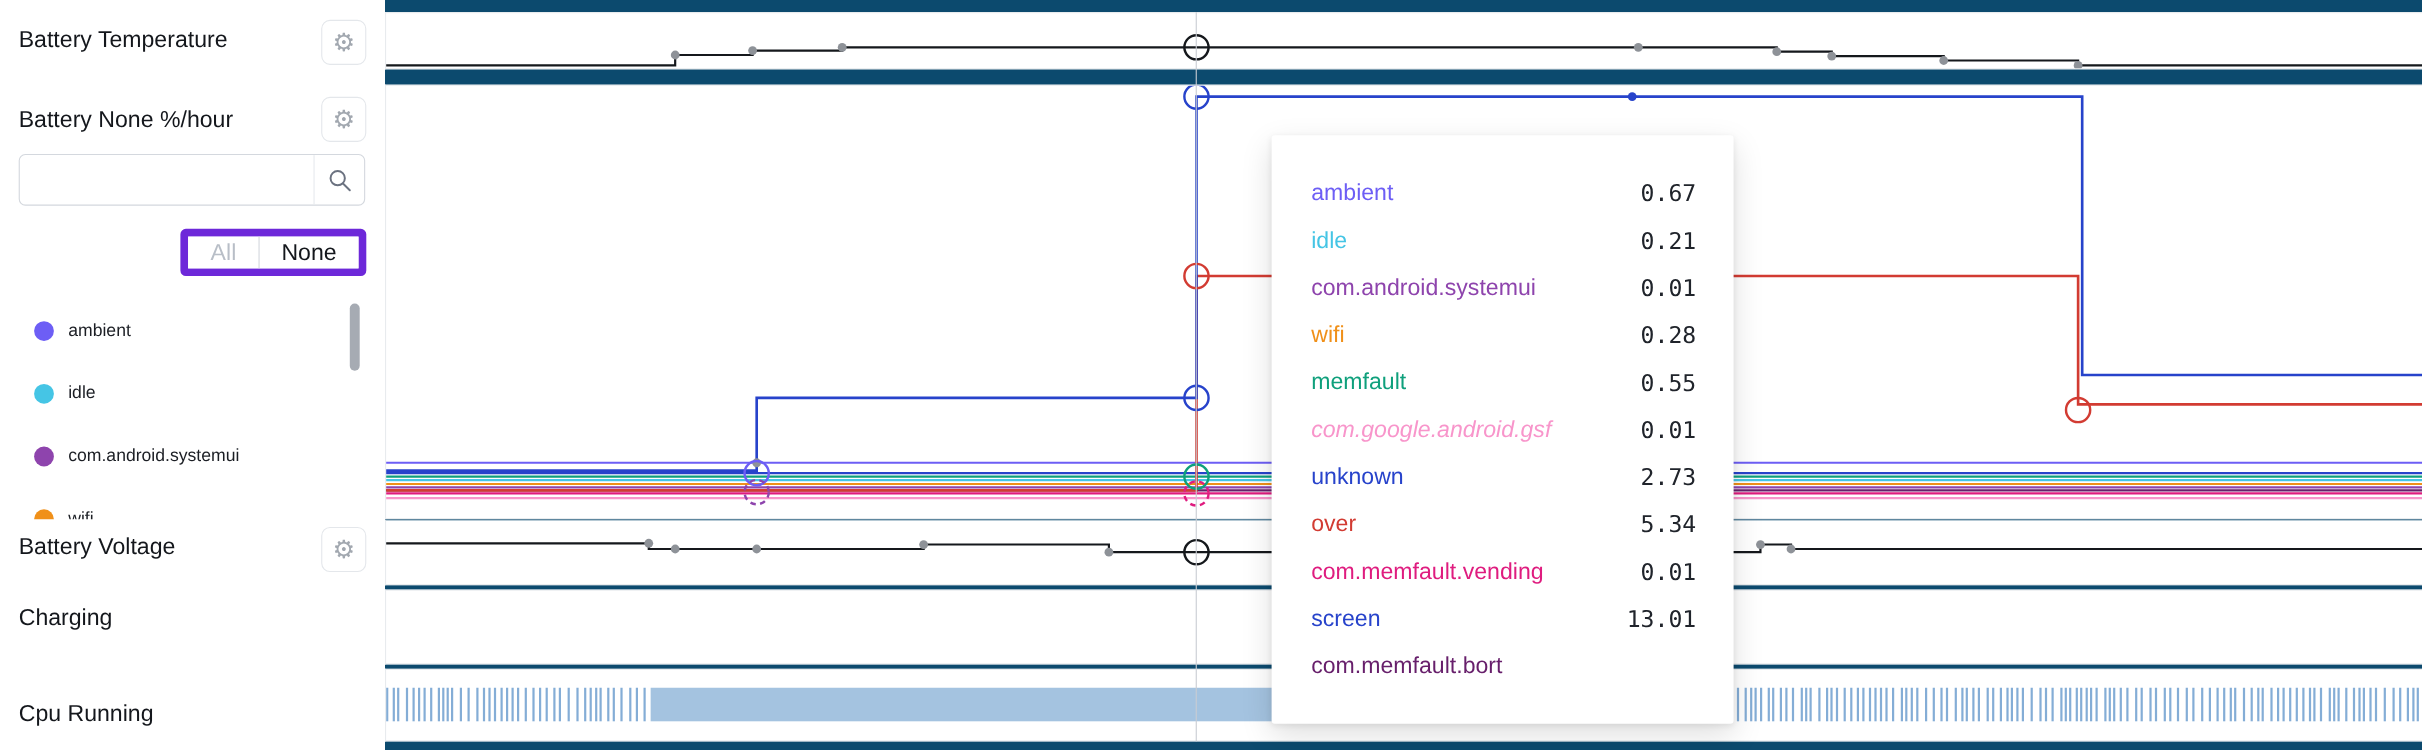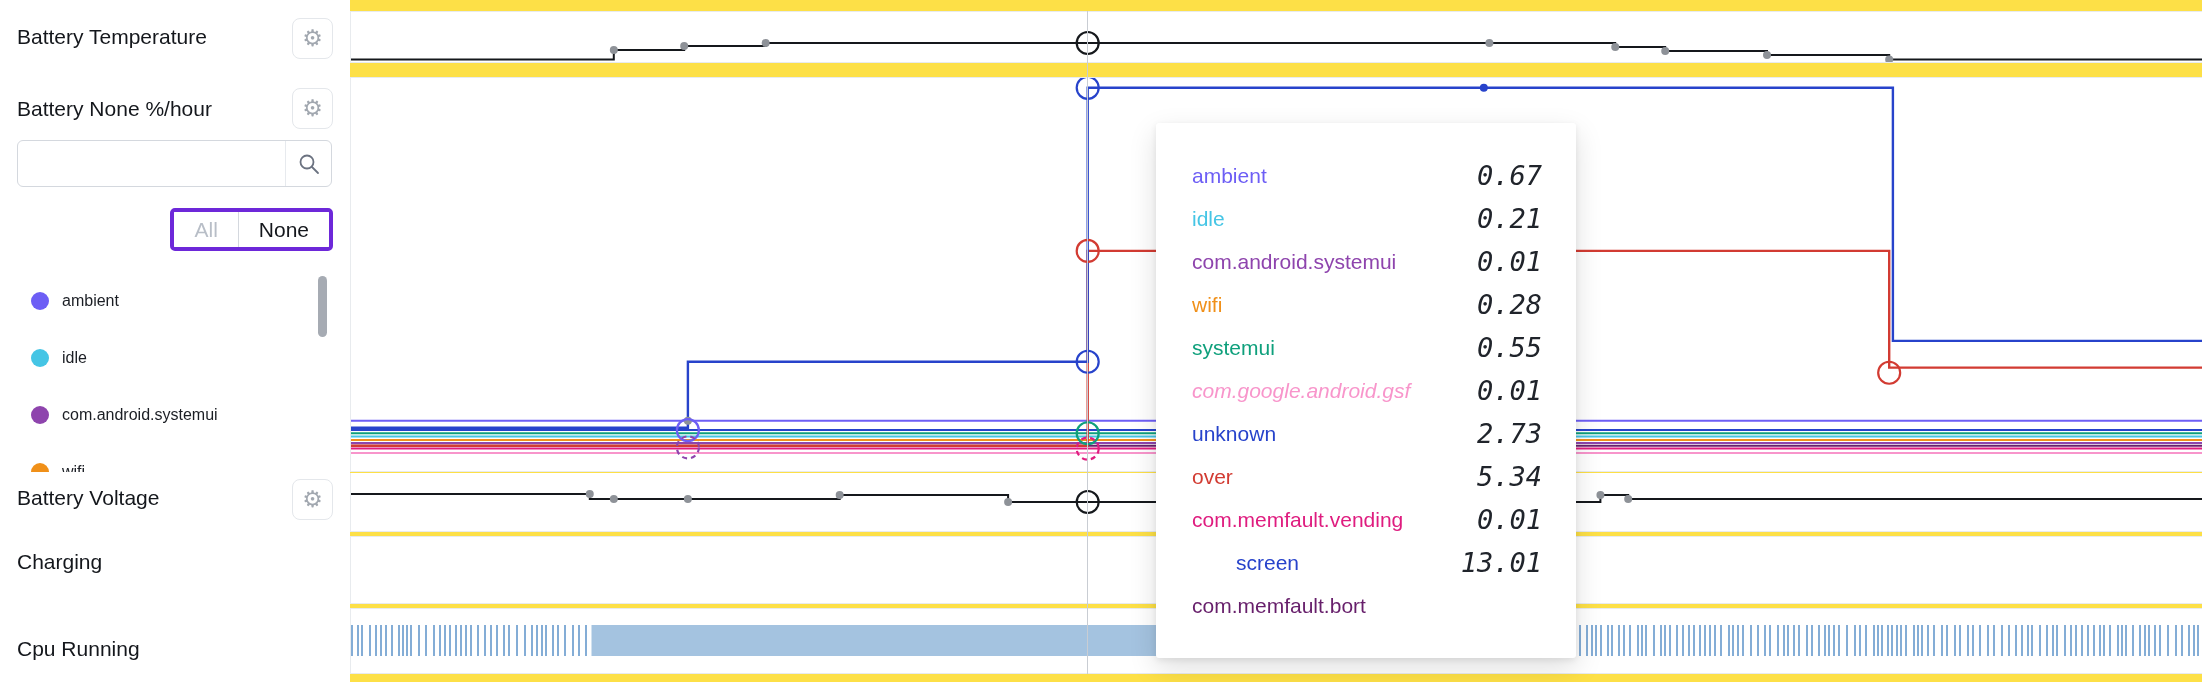--- a/index.html
+++ b/index.html
@@ -1,30 +1,30 @@
 <!DOCTYPE html>
 <html><head>
 <meta charset="utf-8">
 <style>
   html,body{margin:0;padding:0;background:#fff;}
-  .app{position:relative;width:2202px;height:682px;background:#fde047;overflow:hidden;
+  .app{position:relative;width:2202px;height:682px;background:#0c4a6e;overflow:hidden;
        font-family:"Liberation Sans",sans-serif;color:#16181d;}
   
   .sidebar{position:absolute;left:0;top:0;width:350px;height:682px;background:#fff;z-index:6;}
   .side-title{position:absolute;left:17px;font-size:21px;color:#14171c;white-space:nowrap;}
   .gear-btn{position:absolute;left:292px;width:41px;height:41px;border:1px solid #e4e7eb;border-radius:8px;
             background:#fff;display:flex;align-items:center;justify-content:center;cursor:pointer;padding:0;}
   .gear-glyph{font-size:23px;color:#a2a8b0;line-height:1;}
   .search-box{position:absolute;left:17px;top:140px;width:315px;height:47px;border:1px solid #d4d8de;
               border-radius:6px;background:#fff;display:flex;align-items:stretch;box-sizing:border-box;}
   .search-input{flex:1;border:none;outline:none;background:transparent;font-family:inherit;font-size:19px;
                 padding:0 12px;min-width:0;color:#14171c;}
   .search-btn{width:46px;border:none;border-left:1px solid #e7eaee;background:transparent;display:flex;
               align-items:center;justify-content:center;cursor:pointer;}
-  .filter-group{position:absolute;right:17px;top:208px;height:43px;display:flex;border:4px solid #6d28d9;
+  .filter-group{position:absolute;right:17px;top:208px;height:43px;display:flex;border:7px solid #6d28d9;
                 border-radius:5px;overflow:hidden;background:#fff;box-sizing:border-box;}
   .seg-btn{border:none;background:#fff;font-family:inherit;font-size:21px;padding:0 20px;cursor:pointer;}
   .seg-all{color:#b8bec7;}
   .seg-none{color:#14171c;border-left:1px solid #d4d8de;}
   .legend-list{position:absolute;left:0;top:272px;width:340px;height:200px;overflow:hidden;}
   .legend-item{height:57px;display:flex;align-items:center;padding-left:31px;gap:13px;cursor:pointer;}
   .legend-dot{width:18px;height:18px;border-radius:50%;flex:none;}
   .legend-label{font-size:16px;color:#1b1e24;white-space:nowrap;}
   .scroll-thumb{position:absolute;left:318px;top:276px;width:9px;height:61px;border-radius:5px;background:#a6abb3;}
   
@@ -35,21 +35,21 @@
   #row-charging{left:350px;top:536px;width:1852px;height:68px;border:1px solid #e8ebee;border-right:none;}
   #row-cpu{left:350px;top:608px;width:1852px;height:66px;border:1px solid #e8ebee;border-right:none;}
   #cpu-activity{position:absolute;left:0;top:16px;width:1850px;height:31px;}
   .cursor-line{position:absolute;left:1087px;top:11px;width:1px;height:663px;background:#c9cdd3;z-index:4;}
   
   .tooltip{position:absolute;left:1156px;top:123px;width:420px;background:#fff;border-radius:3px;z-index:20;
            box-shadow:0 2px 6px rgba(0,0,0,.08),0 10px 28px rgba(0,0,0,.13);
            padding:31px 34px 31px 36px;box-sizing:border-box;}
   .tt-row{height:43px;display:flex;align-items:center;justify-content:space-between;}
   .tt-label{font-size:21px;white-space:nowrap;}
-  .tt-value{font-family:"DejaVu Sans Mono",monospace;font-size:27px;color:#20242b;font-style:italic;}
+  .tt-value{font-family:"DejaVu Sans Mono",monospace;font-size:21px;color:#20242b;}
   svg{display:block;}
 </style>
 </head>
 <body>
 
 <div class="app">
 
   <aside class="sidebar">
 
     <span class="side-title" style="top:25px">Battery Temperature</span>
@@ -405,41 +405,41 @@
         </div>
         <div class="tt-row">
           <span class="tt-label" style="color: rgb(142, 68, 173);">com.android.systemui</span>
           <span class="tt-value">0.01</span>
         </div>
         <div class="tt-row">
           <span class="tt-label" style="color: rgb(240, 144, 25);">wifi</span>
           <span class="tt-value">0.28</span>
         </div>
         <div class="tt-row">
-          <span class="tt-label" style="color: rgb(15, 160, 124);">systemui</span>
+          <span class="tt-label" style="color: rgb(15, 160, 124);">memfault</span>
           <span class="tt-value">0.55</span>
         </div>
         <div class="tt-row">
           <span class="tt-label" style="color: rgb(248, 149, 203); font-style: italic;">com.google.android.gsf</span>
           <span class="tt-value">0.01</span>
         </div>
         <div class="tt-row">
           <span class="tt-label" style="color: rgb(39, 67, 203);">unknown</span>
           <span class="tt-value">2.73</span>
         </div>
         <div class="tt-row">
           <span class="tt-label" style="color: rgb(210, 59, 50);">over</span>
           <span class="tt-value">5.34</span>
         </div>
         <div class="tt-row">
           <span class="tt-label" style="color: rgb(223, 28, 127);">com.memfault.vending</span>
           <span class="tt-value">0.01</span>
         </div>
         <div class="tt-row">
-          <span class="tt-label" style="color: rgb(39, 67, 203); margin-left: 44px;">screen</span>
+          <span class="tt-label" style="color: rgb(39, 67, 203);">screen</span>
           <span class="tt-value">13.01</span>
         </div>
         <div class="tt-row">
           <span class="tt-label" style="color: rgb(103, 31, 107);">com.memfault.bort</span>
           <span class="tt-value"></span>
         </div>
       </div>
   </div>
 
 </div>

